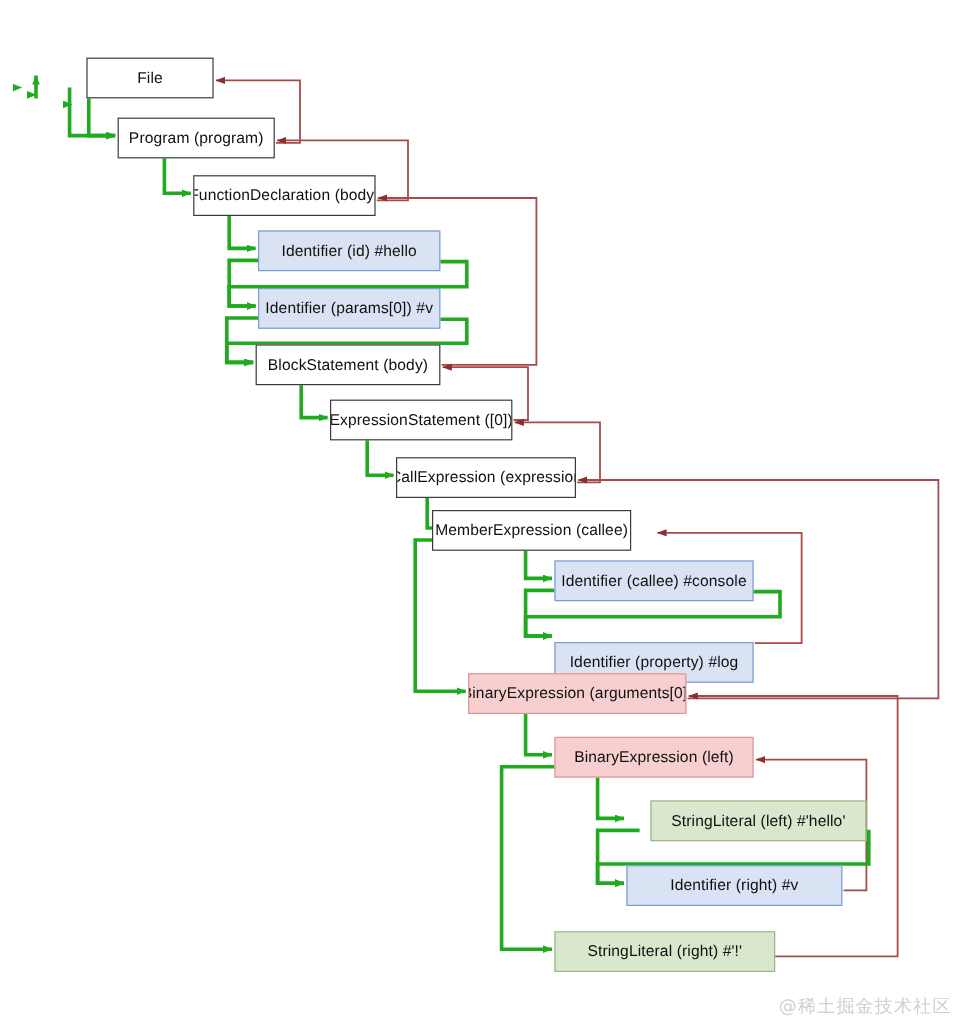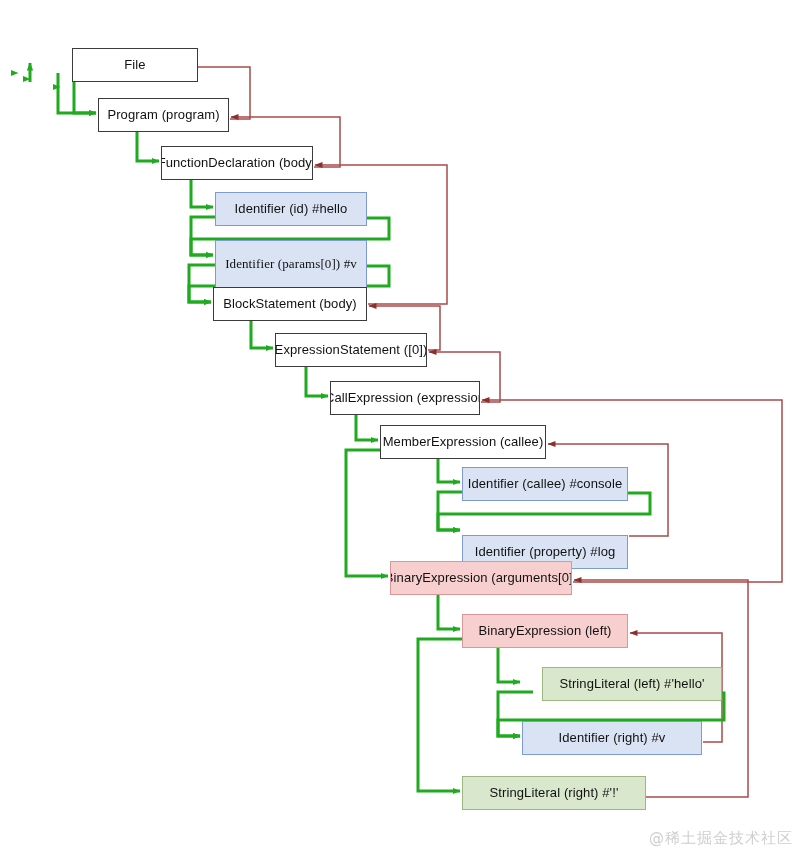--- a/index.html
+++ b/index.html
@@ -114,45 +114,45 @@
         <polyline points="366,218 389,218 389,239 191,239 191,255 213,255" stroke-linejoin="miter"></polyline>
         <polyline points="366,266 389,266 389,286 189,286 189,302 211,302" stroke-linejoin="miter"></polyline>
         <polyline points="627,493 650,493 650,514 438,514 438,530 460,530" stroke-linejoin="miter"></polyline>
         <polyline points="701,693 724,693 724,720 498,720 498,736 520,736" stroke-linejoin="miter"></polyline>
         <polyline points="18,73 18,73" stroke-linejoin="miter"></polyline>
         <polyline points="58,73 58,113 96,113" stroke-linejoin="miter"></polyline>
       </g>
   </svg>
 
   <div id="nodes">
-      <div class="node plain" style="left: 72px; top: 48px; width: 126px; height: 34px;">
+      <div class="node plain" style="left: 72px; top: 48px; width: 106px; height: 34px;">
         <span>File</span>
       </div>
       <div class="node plain" style="left: 98px; top: 98px; width: 131px; height: 34px;">
         <span>Program (program)</span>
       </div>
       <div class="node plain" style="left: 161px; top: 146px; width: 152px; height: 34px;">
         <span>FunctionDeclaration (body)</span>
       </div>
       <div class="node blue" style="left: 215px; top: 192px; width: 152px; height: 34px;">
         <span>Identifier (id)  #hello</span>
       </div>
-      <div class="node blue" style="left: 215px; top: 240px; width: 152px; height: 48px; font-family: Liberation Serif, serif;">
+      <div class="node blue" style="left: 215px; top: 240px; width: 152px; height: 34px;">
         <span>Identifier (params[0]) #v</span>
       </div>
       <div class="node plain" style="left: 213px; top: 287px; width: 154px; height: 34px;">
         <span>BlockStatement (body)</span>
       </div>
       <div class="node plain" style="left: 275px; top: 333px; width: 152px; height: 34px;">
         <span>ExpressionStatement ([0])</span>
       </div>
       <div class="node plain" style="left: 330px; top: 381px; width: 150px; height: 34px;">
         <span>CallExpression (expression</span>
       </div>
-      <div class="node plain" style="left: 380px; top: 425px; width: 166px; height: 34px;">
+      <div class="node plain" style="left: 360px; top: 425px; width: 166px; height: 34px;">
         <span>MemberExpression (callee)</span>
       </div>
       <div class="node blue" style="left: 462px; top: 467px; width: 166px; height: 34px;">
         <span>Identifier (callee)  #console</span>
       </div>
       <div class="node blue" style="left: 462px; top: 515px; width: 166px; height: 34px; margin-top: 20px;">
         <span>Identifier (property)  #log</span>
       </div>
       <div class="node pink" style="left: 390px; top: 561px; width: 182px; height: 34px;">
         <span>BinaryExpression (arguments[0])</span>

